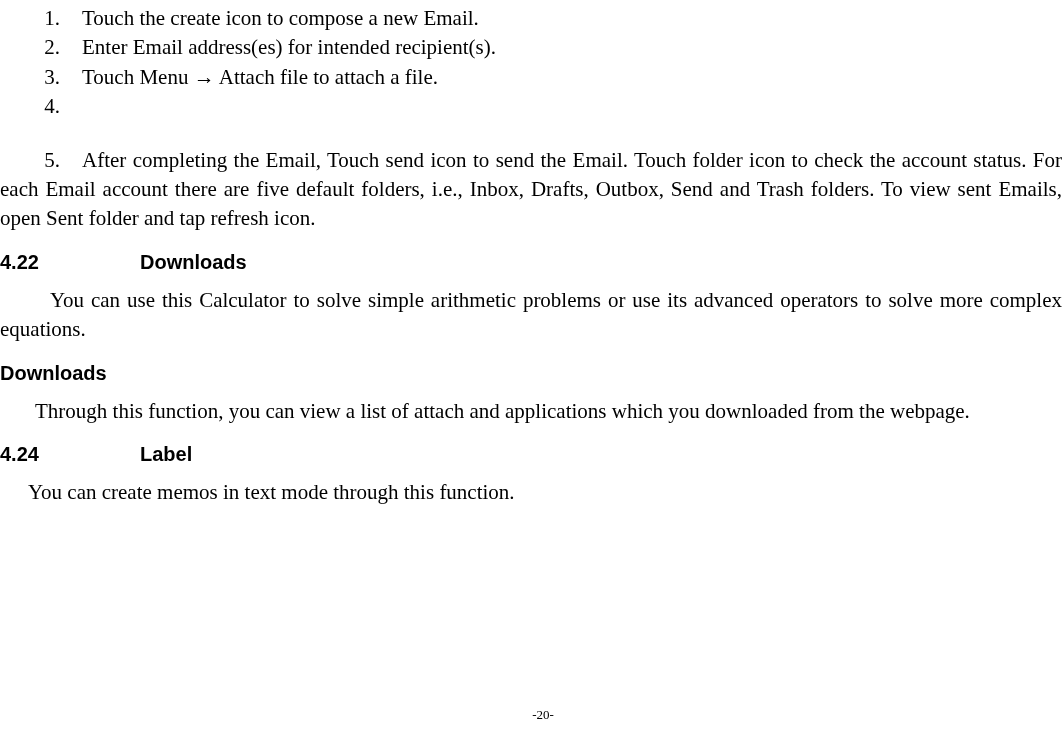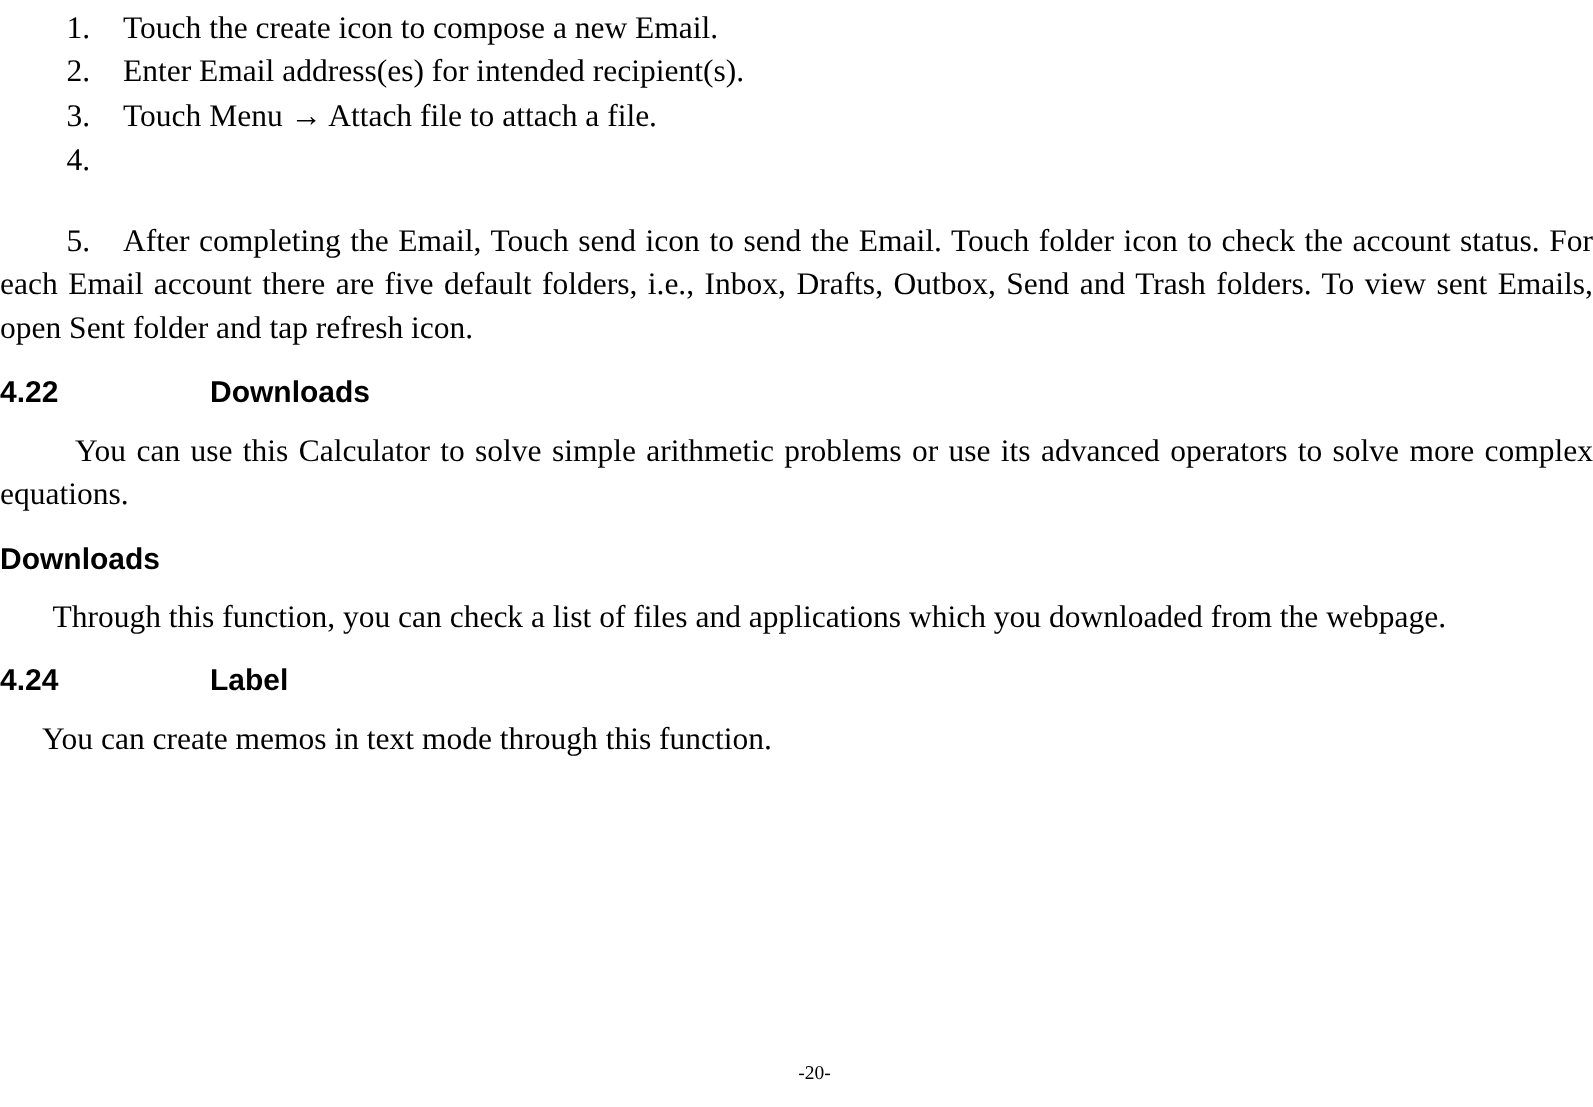--- a/index.html
+++ b/index.html
@@ -102,21 +102,21 @@
     <span class="hnum">4.22</span>
     <span>Downloads</span>
   </div>
 
   <p class="para indent-a">You can use this Calculator to solve simple arithmetic problems or use its advanced operators to solve more complex equations.</p>
 
   <div class="heading">
     <span>Downloads</span>
   </div>
 
-  <p class="para indent-b">Through this function, you can check a list of files and applications which you downloaded from the webpage.</p>
+  <p class="para indent-b">Through this function, you can view a list of attach and applications which you downloaded from the webpage.</p>
 
   <div class="heading">
     <span class="hnum">4.24</span>
     <span>Label</span>
   </div>
 
   <p class="para indent-c">You can create memos in text mode through this function.</p>
 
   <div class="pagenum">-20-</div>
 </div>

